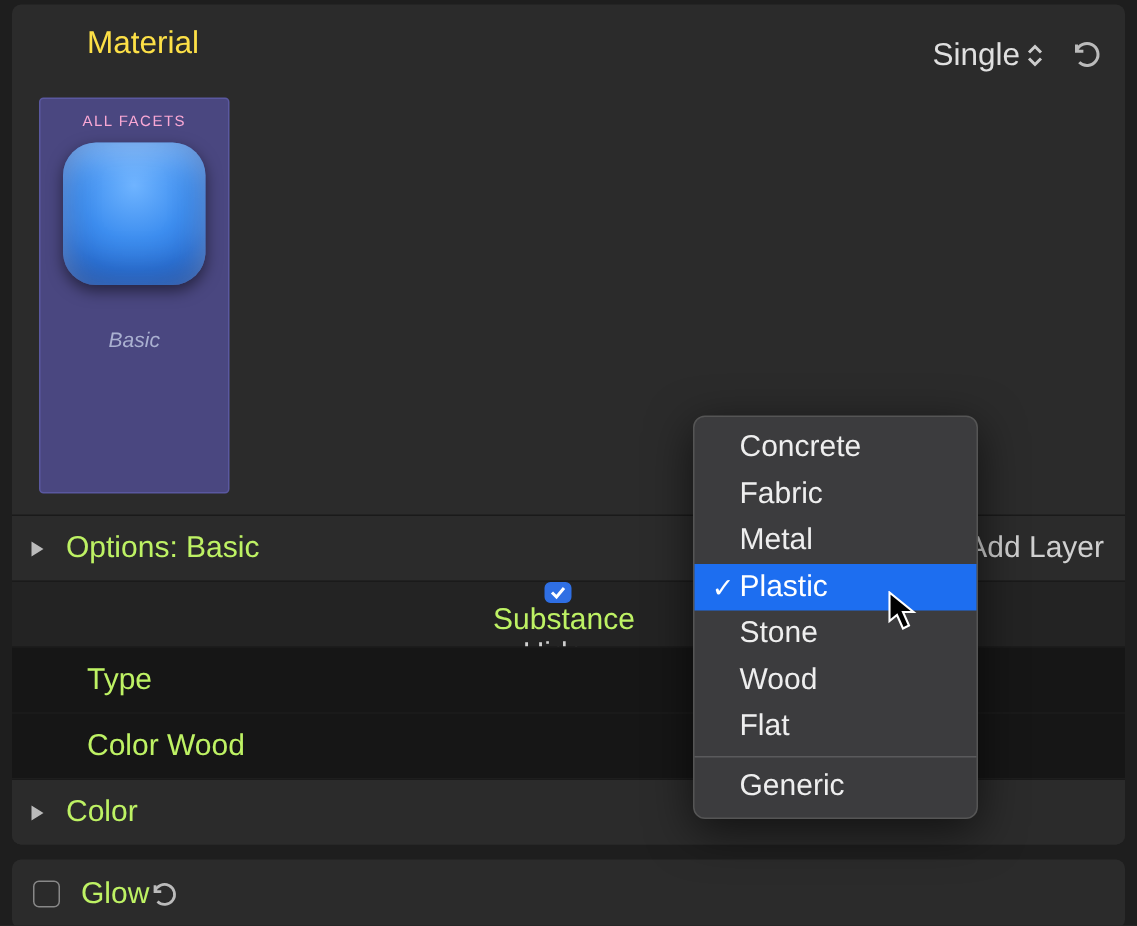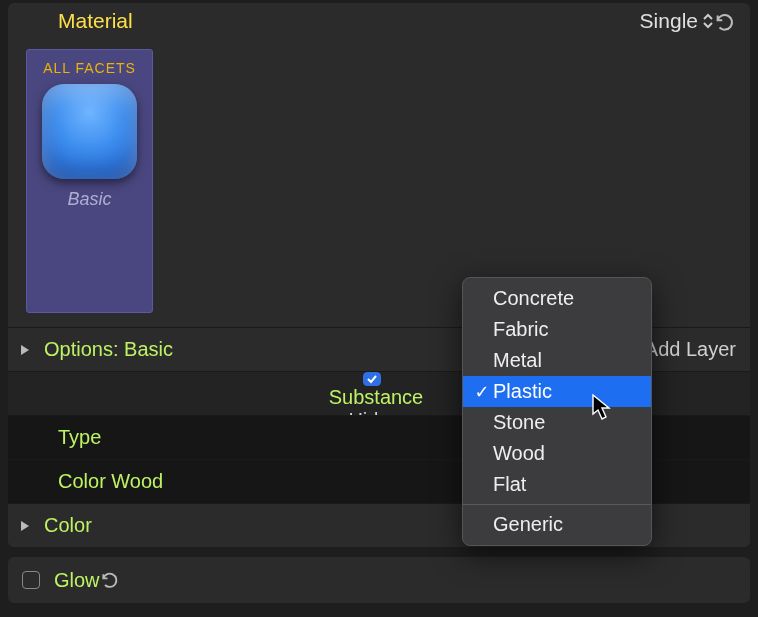--- a/index.html
+++ b/index.html
@@ -24,22 +24,24 @@
       align-items: center;
       justify-content: space-between;
       padding: 6px 10px 4px 50px;
     }
     .section-title {
       font-size: 21px;
       color: #fde047;
     }
     .right-controls {
       display: flex;
-      align-items: flex-end;
+      align-items: flex-start;
+      gap: 18px;
       margin-right: 4px;
+      margin-top: 16px;
     }
     .popup-btn {
       display: flex;
       align-items: center;
       color: #e0e0e0;
       font-size: 21px;
       cursor: pointer;
     }
     .updown {
       display: inline-flex;
@@ -56,41 +58,41 @@
       width: 127px;
       height: 264px;
       background: #4a4780;
       border: 1px solid #5a58a0;
       border-radius: 3px;
       display: flex;
       flex-direction: column;
       align-items: center;
     }
     .facet-title {
-      color: #eab308;
-      font-size: 14px;
+      color: #f9a8d4;
+      font-size: 10px;
       letter-spacing: 1px;
       padding: 10px 0 6px 0;
       text-align: center;
     }
     .swatch {
       width: 95px;
       height: 95px;
       border-radius: 22px;
       margin-top: 2px;
       background: radial-gradient(circle at 50% 30%, #6fb4ff 0%, #3d8ef0 45%, #2f7ae0 70%, #3a72c8 100%);
       box-shadow: inset 0 -10px 25px rgba(0,0,50,0.25),
                   inset 0 10px 20px rgba(255,255,255,0.35),
                   0 4px 10px rgba(0,0,0,0.5);
     }
     .swatch-label {
       color: #aab0d0;
       font-style: italic;
-      font-size: 18px;
-      margin-top: 10px;
+      font-size: 14px;
+      margin-top: 28px;
     }
     .row {
       display: flex;
       align-items: center;
       height: 44px;
       padding: 0 14px 0 8px;
       background: #2b2b2b;
       border-top: 1px solid #1a1a1a;
       position: relative;
     }

